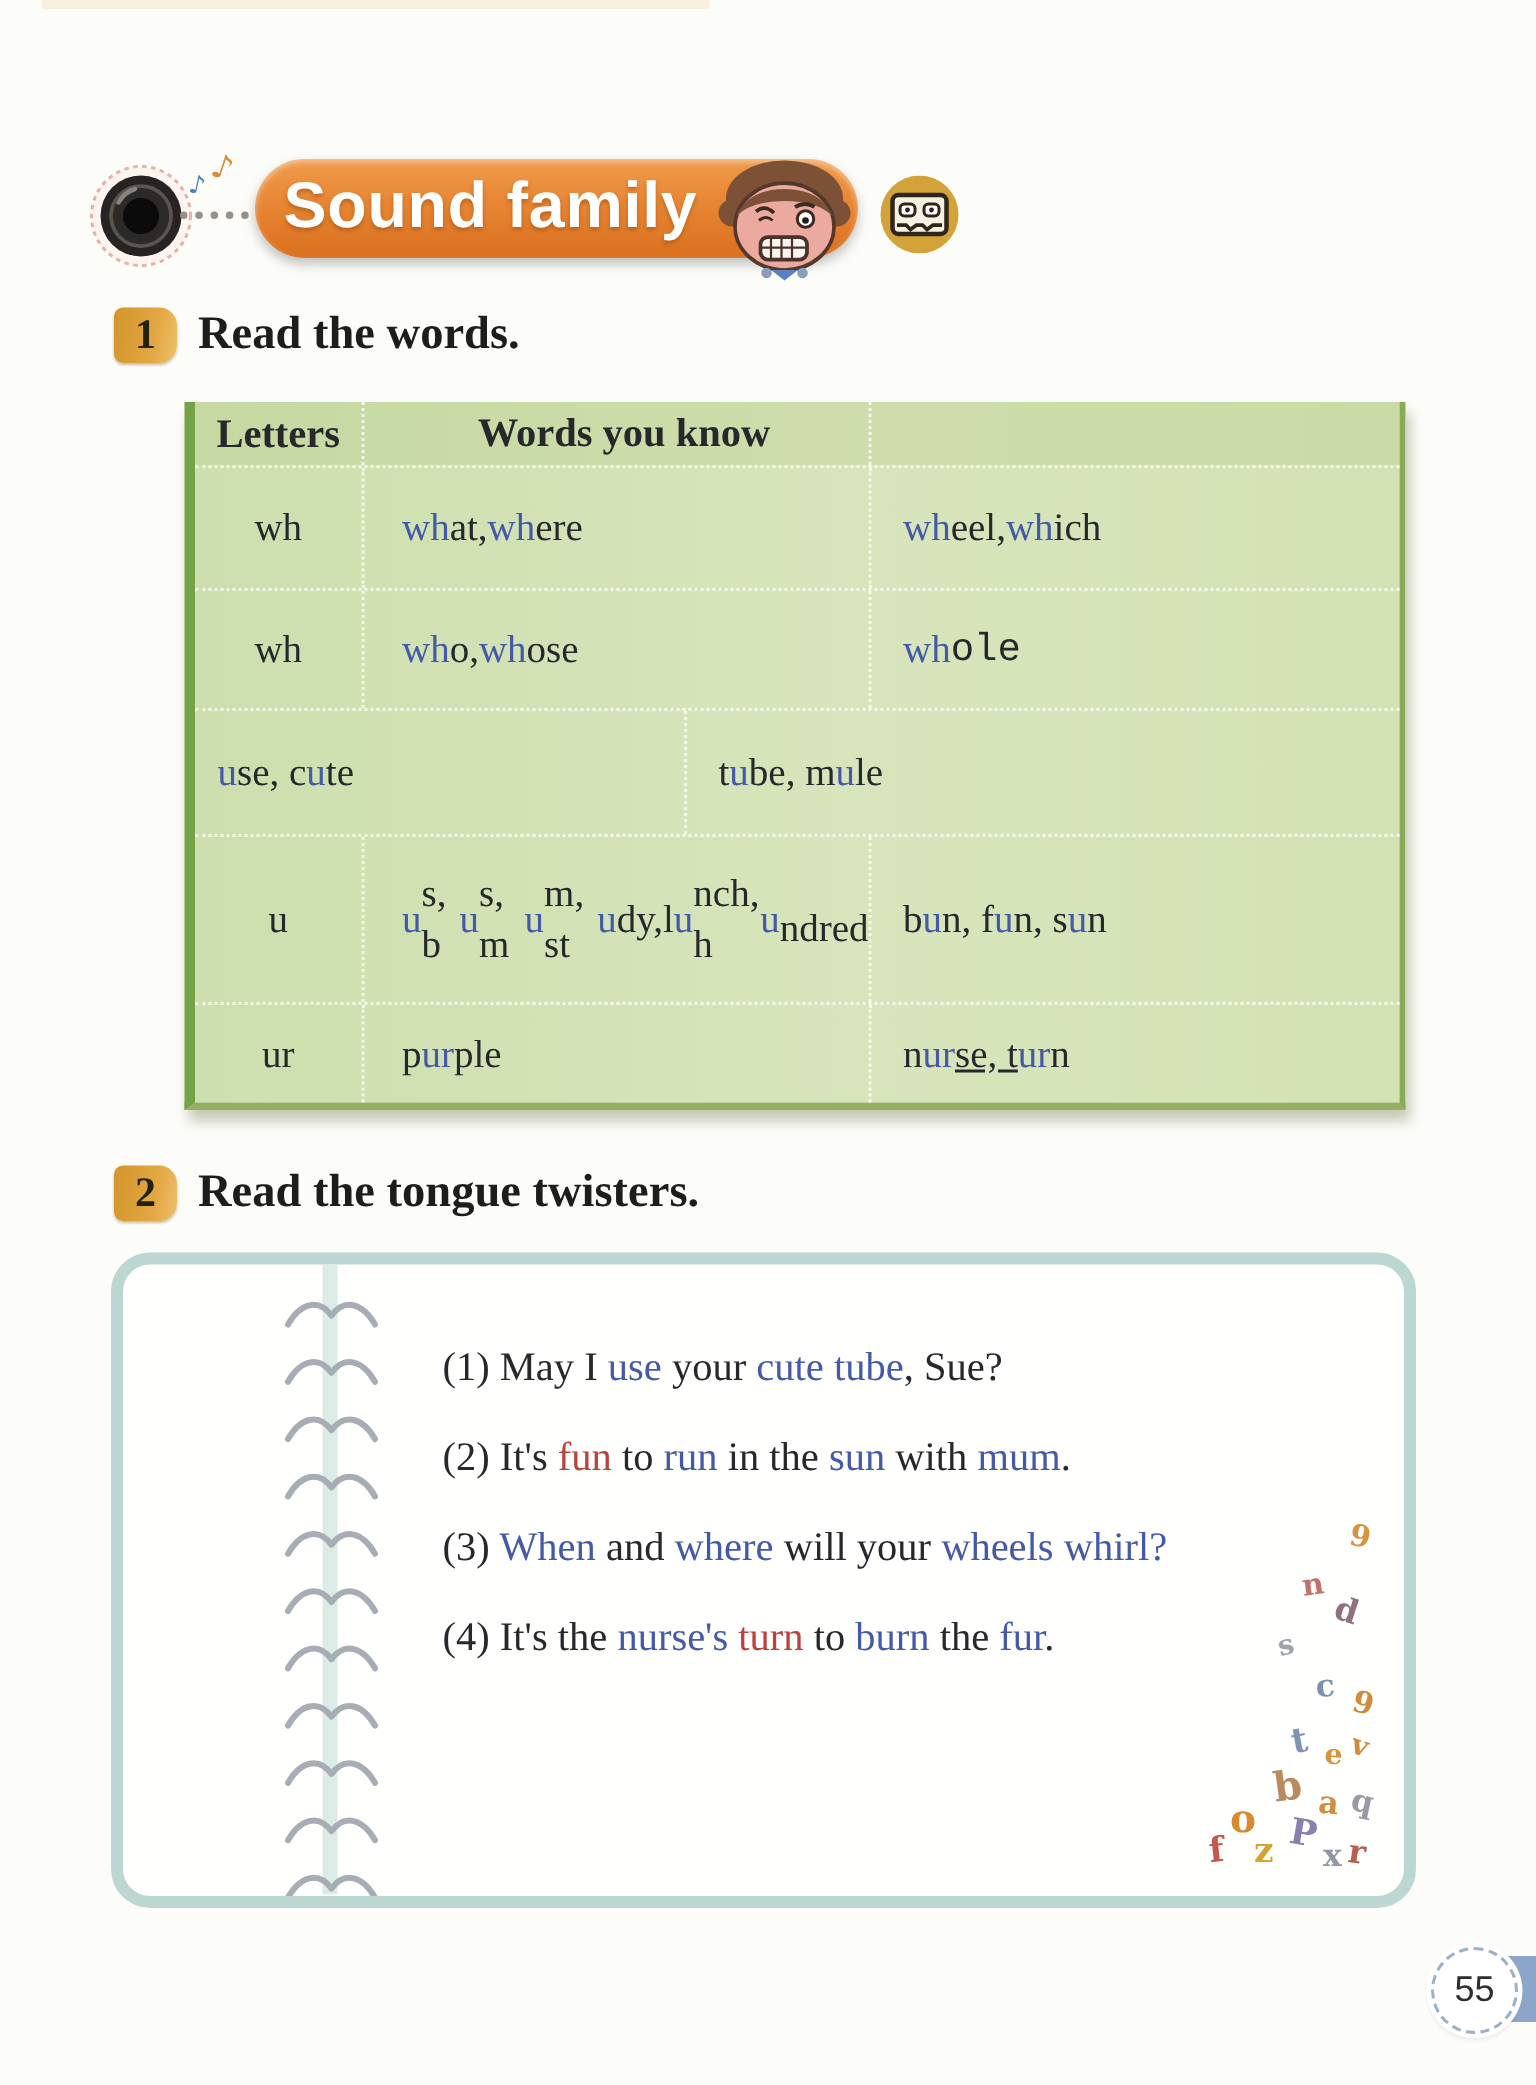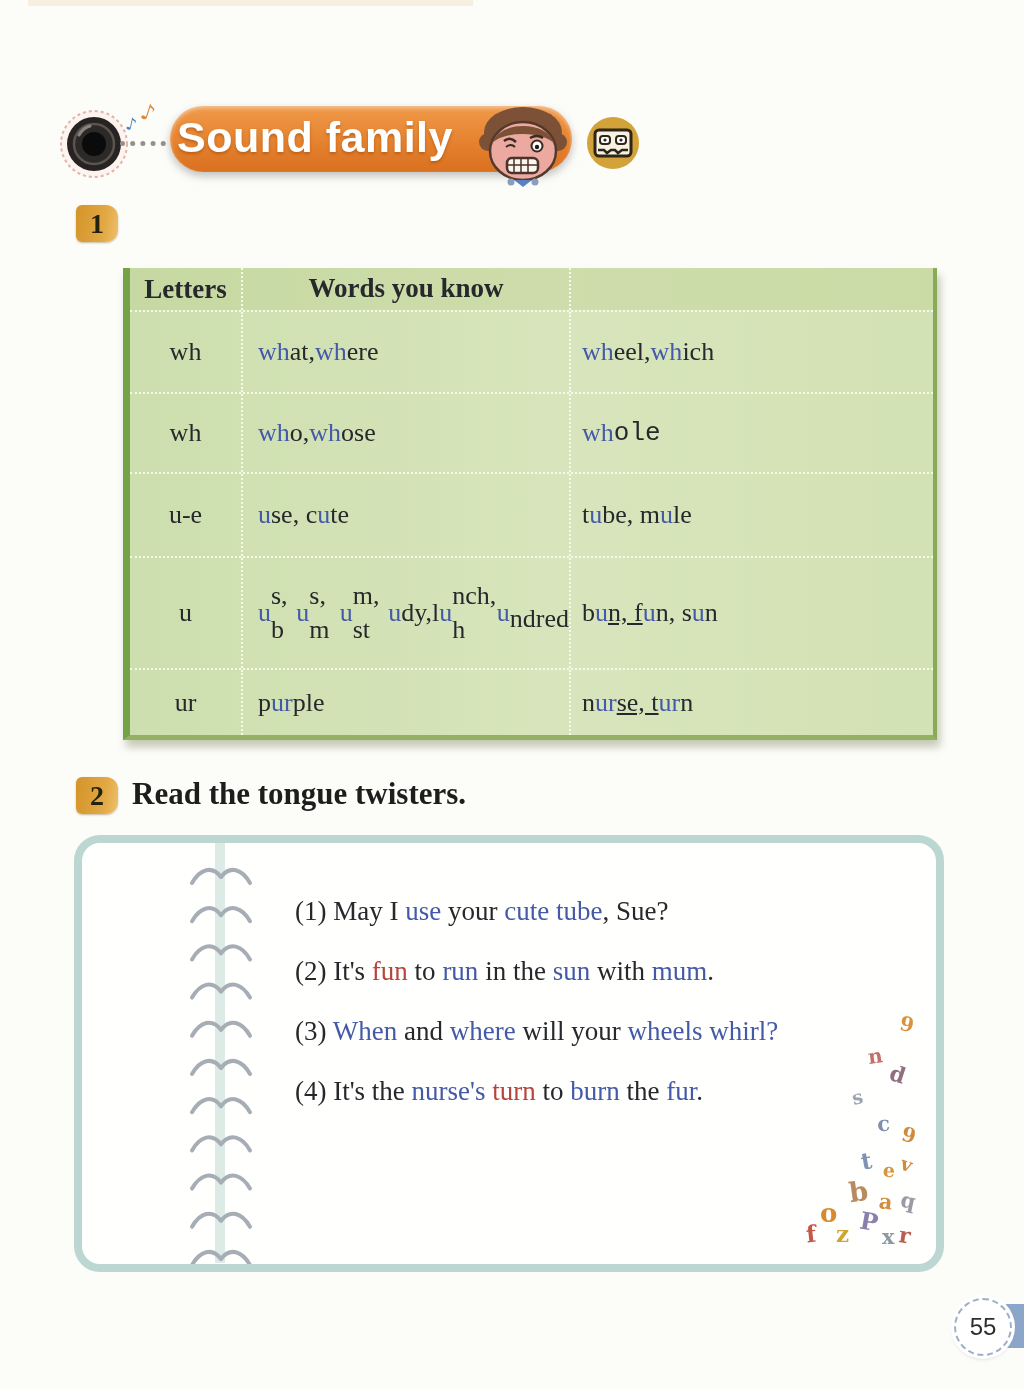--- a/index.html
+++ b/index.html
@@ -13,41 +13,41 @@
   #speaker{position:absolute;left:58px;top:108px;width:72px;height:72px;}
   #note-blue{position:absolute;left:126px;top:114px;color:#4a7fc4;font-size:17px;
              transform:rotate(12deg);font-family:"DejaVu Sans",sans-serif;}
   #note-orange{position:absolute;left:141px;top:100px;color:#d98a3a;font-size:22px;
              transform:rotate(18deg);font-family:"DejaVu Sans",sans-serif;}
   #connector{position:absolute;left:120px;top:141px;width:56px;height:0;
              border-top:5px dotted #979089;}
   #banner{position:absolute;left:170px;top:106px;width:402px;height:66px;border-radius:34px;
           background:linear-gradient(180deg,#f09a4a 0%,#e5822f 55%,#d9701f 100%);
           box-shadow:0 4px 8px rgba(140,140,140,.55), inset 0 2px 4px rgba(255,255,255,.45);}
-  #banner-title{position:absolute;left:7px;top:7px;font-family:"Liberation Sans",sans-serif;
+  #banner-title{position:absolute;left:19px;top:7px;font-family:"Liberation Sans",sans-serif;
           font-weight:bold;font-size:43px;color:#ffffff;letter-spacing:.5px;white-space:nowrap;
           text-shadow:0 2px 3px rgba(150,70,10,.5);}
   #face{position:absolute;left:477px;top:102px;width:92px;height:86px;}
   #cassette{position:absolute;left:586px;top:117px;width:54px;height:52px;cursor:pointer;}
 
   
   .badge{position:absolute;width:42px;height:37px;color:#23210f;font-weight:bold;font-size:28px;
          text-align:center;line-height:37px;border-radius:6px 12px 12px 6px;
          background:linear-gradient(100deg,#d3942a 0%,#e2a843 65%,#eec06e 100%);
          box-shadow:0 1px 2px rgba(120,90,30,.4);}
   #badge1{left:76px;top:205px;} #badge2{left:76px;top:777px;}
   .sec-title{position:absolute;font-weight:bold;font-size:31px;color:#1d1d1d;white-space:nowrap;}
   #title1{left:132px;top:204px;} #title2{left:132px;top:776px;}
 
   
   #table{position:absolute;left:123px;top:268px;width:814px;height:472px;box-sizing:border-box;
          background:linear-gradient(90deg,#cddfae 0%,#d8e5bc 55%,#d3e2b4 100%);
          border-left:7px solid #74a247;border-right:4px solid #88ab58;border-bottom:5px solid #94b162;
          box-shadow:3px 7px 8px rgba(130,140,100,.45);}
-  .trow{display:flex;box-sizing:border-box;}
+  .trow{display:flex;box-sizing:border-box;gap:10px;}
   .trow + .trow{border-top:2px dotted #f6fae8;}
   .c1{width:113px;display:flex;align-items:center;justify-content:center;
       border-right:2px dotted #f6fae8;box-sizing:border-box;}
   .c2{width:328px;display:flex;align-items:center;padding-left:15px;
       border-right:2px dotted #f6fae8;box-sizing:border-box;line-height:1.3;}
   .c3{flex:1;display:flex;align-items:center;padding-left:11px;box-sizing:border-box;}
   .trow div{font-size:26px;color:#26282c;}
   #table .thead{background:rgba(185,205,140,.35);}
   .thead .c1,.thead .c2,.thead .c3{font-weight:bold;font-size:27px;justify-content:center;padding-left:0;}
   .rh0{height:42px;}.rh1{height:82px;}.rh2{height:80px;}.rh3{height:84px;}.rh4{height:112px;}.rh5{height:67px;}
@@ -113,20 +113,21 @@
     <circle cx="27" cy="26" r="26" fill="#d3a238"></circle>
     <rect x="9" y="13" width="36" height="26" rx="4" fill="#f6f1e2" stroke="#2e2617" stroke-width="3"></rect>
     <rect x="14" y="19" width="10" height="8" rx="3" fill="#ffffff" stroke="#2e2617" stroke-width="2"></rect>
     <rect x="30" y="19" width="10" height="8" rx="3" fill="#ffffff" stroke="#2e2617" stroke-width="2"></rect>
     <circle cx="19" cy="23" r="1.6" fill="#2e2617"></circle>
     <circle cx="35" cy="23" r="1.6" fill="#2e2617"></circle>
     <path d="M12 33 h6 l3 3 l4 -3 h4 l3 3 l4 -3 h6" stroke="#2e2617" stroke-width="2.5" fill="none"></path>
   </svg>
 
   <div id="badge1" class="badge">1</div>
+  <div id="title1" class="sec-title">Read the words.</div>
 
   <div id="table">
       <div class="trow thead rh0">
         <div class="c1">Letters</div>
         <div class="c2">Words you know</div>
       </div>
       <div class="trow rh1">
         <div class="c1">wh</div>
         <div class="c2">
           <span style="color: rgb(68, 89, 168);">wh</span>
@@ -148,21 +149,20 @@
           <span style="color: rgb(38, 40, 44);">o, </span>
           <span style="color: rgb(68, 89, 168);">wh</span>
           <span style="color: rgb(38, 40, 44);">ose</span>
         </div>
         <div class="c3">
           <span style="color: rgb(68, 89, 168);">wh</span>
           <span style="color: rgb(38, 40, 44); font-family: Liberation Mono, monospace;">ole</span>
         </div>
       </div>
       <div class="trow rh3">
-        <div class="c1">u-e</div>
         <div class="c2">
           <span style="color: rgb(68, 89, 168);">u</span>
           <span style="color: rgb(38, 40, 44);">se, c</span>
           <span style="color: rgb(68, 89, 168);">u</span>
           <span style="color: rgb(38, 40, 44);">te</span>
         </div>
         <div class="c3">
           <span style="color: rgb(38, 40, 44);">t</span>
           <span style="color: rgb(68, 89, 168);">u</span>
           <span style="color: rgb(38, 40, 44);">be, m</span>
@@ -184,21 +184,21 @@
           <br>
           <span style="color: rgb(38, 40, 44);">l</span>
           <span style="color: rgb(68, 89, 168);">u</span>
           <span style="color: rgb(38, 40, 44);">nch, h</span>
           <span style="color: rgb(68, 89, 168);">u</span>
           <span style="color: rgb(38, 40, 44); margin-top: 12px;">ndred</span>
         </div>
         <div class="c3">
           <span style="color: rgb(38, 40, 44);">b</span>
           <span style="color: rgb(68, 89, 168);">u</span>
-          <span style="color: rgb(38, 40, 44); text-decoration: underline;">n, f</span>
+          <span style="color: rgb(38, 40, 44);">n, f</span>
           <span style="color: rgb(68, 89, 168);">u</span>
           <span style="color: rgb(38, 40, 44);">n, s</span>
           <span style="color: rgb(68, 89, 168);">u</span>
           <span style="color: rgb(38, 40, 44);">n</span>
         </div>
       </div>
       <div class="trow rh5">
         <div class="c1">ur</div>
         <div class="c2">
           <span style="color: rgb(38, 40, 44);">p</span>

